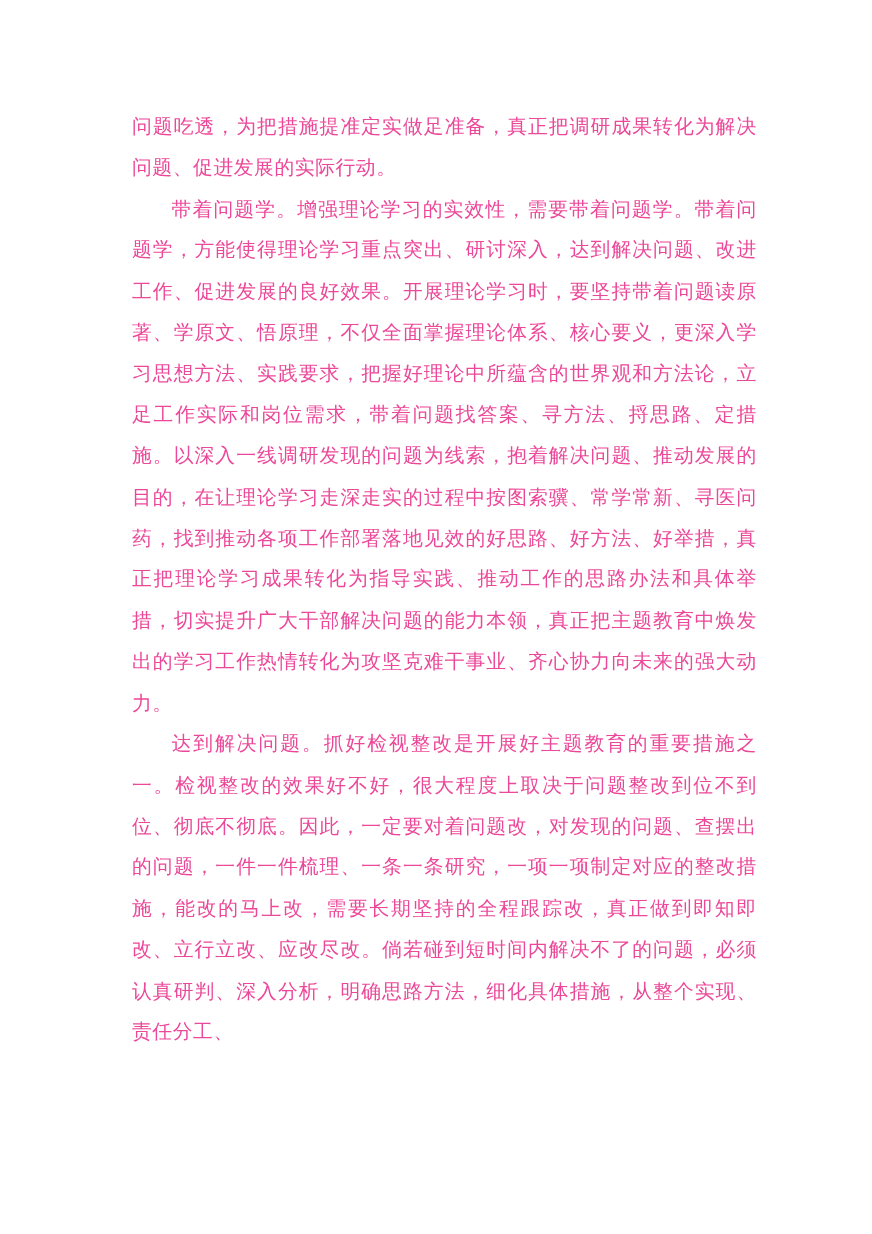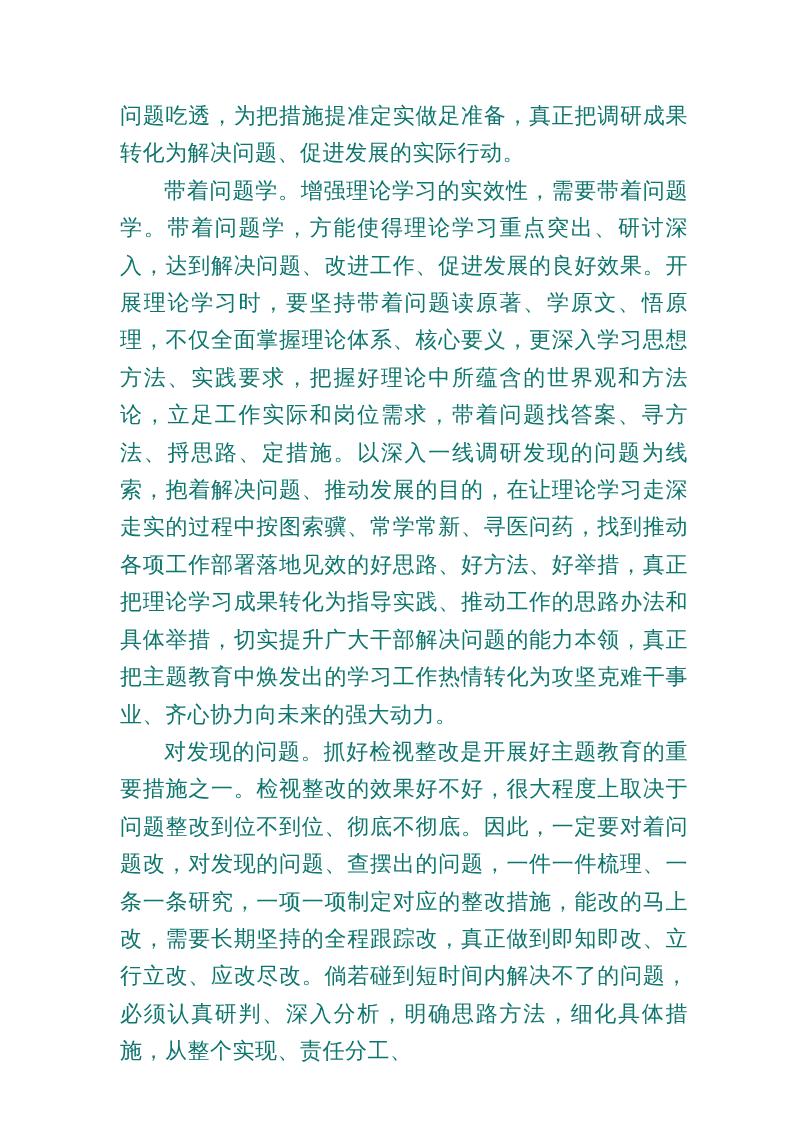--- a/index.html
+++ b/index.html
@@ -20,22 +20,22 @@
     top: 0;
     width: 793px;
     height: 1122px;
     background: #ffffff;
   }
   .text-block {
     position: absolute;
     left: 120px;
     top: 97px;
     width: 568px;
-    color: #0f766e;
-    font-size: 22px;
+    color: #ec4899;
+    font-size: 18px;
     line-height: 37.4px;
     text-align: justify;
     text-justify: inter-ideograph;
     letter-spacing: 0.5px;
   }
   .text-block p {
     margin: 0;
     padding: 0;
   }
   p.indented {
@@ -50,16 +50,16 @@
 </head>
 <body>
 
 <div class="page">
   <div class="text-block">
 
     <p><span>问题吃透，为把措施提准定实做足准备，真正把调研成果转化为解决问题、促进发展的实际行动。</span></p>
 
     <p class="indented"><b class="lead">带着问题学。</b><span>增强理论学习的实效性，需要带着问题学。带着问题学，方能使得理论学习重点突出、研讨深入，达到解决问题、改进工作、促进发展的良好效果。开展理论学习时，要坚持带着问题读原著、学原文、悟原理，不仅全面掌握理论体系、核心要义，更深入学习思想方法、实践要求，把握好理论中所蕴含的世界观和方法论，立足工作实际和岗位需求，带着问题找答案、寻方法、捋思路、定措施。以深入一线调研发现的问题为线索，抱着解决问题、推动发展的目的，在让理论学习走深走实的过程中按图索骥、常学常新、寻医问药，找到推动各项工作部署落地见效的好思路、好方法、好举措，真正把理论学习成果转化为指导实践、推动工作的思路办法和具体举措，切实提升广大干部解决问题的能力本领，真正把主题教育中焕发出的学习工作热情转化为攻坚克难干事业、齐心协力向未来的强大动力。</span></p>
 
-    <p class="indented"><b class="lead">对发现的问题。</b><span>抓好检视整改是开展好主题教育的重要措施之一。检视整改的效果好不好，很大程度上取决于问题整改到位不到位、彻底不彻底。因此，一定要对着问题改，对发现的问题、查摆出的问题，一件一件梳理、一条一条研究，一项一项制定对应的整改措施，能改的马上改，需要长期坚持的全程跟踪改，真正做到即知即改、立行立改、应改尽改。倘若碰到短时间内解决不了的问题，必须认真研判、深入分析，明确思路方法，细化具体措施，从整个实现、责任分工、</span></p>
+    <p class="indented"><b class="lead">达到解决问题。</b><span>抓好检视整改是开展好主题教育的重要措施之一。检视整改的效果好不好，很大程度上取决于问题整改到位不到位、彻底不彻底。因此，一定要对着问题改，对发现的问题、查摆出的问题，一件一件梳理、一条一条研究，一项一项制定对应的整改措施，能改的马上改，需要长期坚持的全程跟踪改，真正做到即知即改、立行立改、应改尽改。倘若碰到短时间内解决不了的问题，必须认真研判、深入分析，明确思路方法，细化具体措施，从整个实现、责任分工、</span></p>
 
   </div>
 </div>
 
 </body></html>

